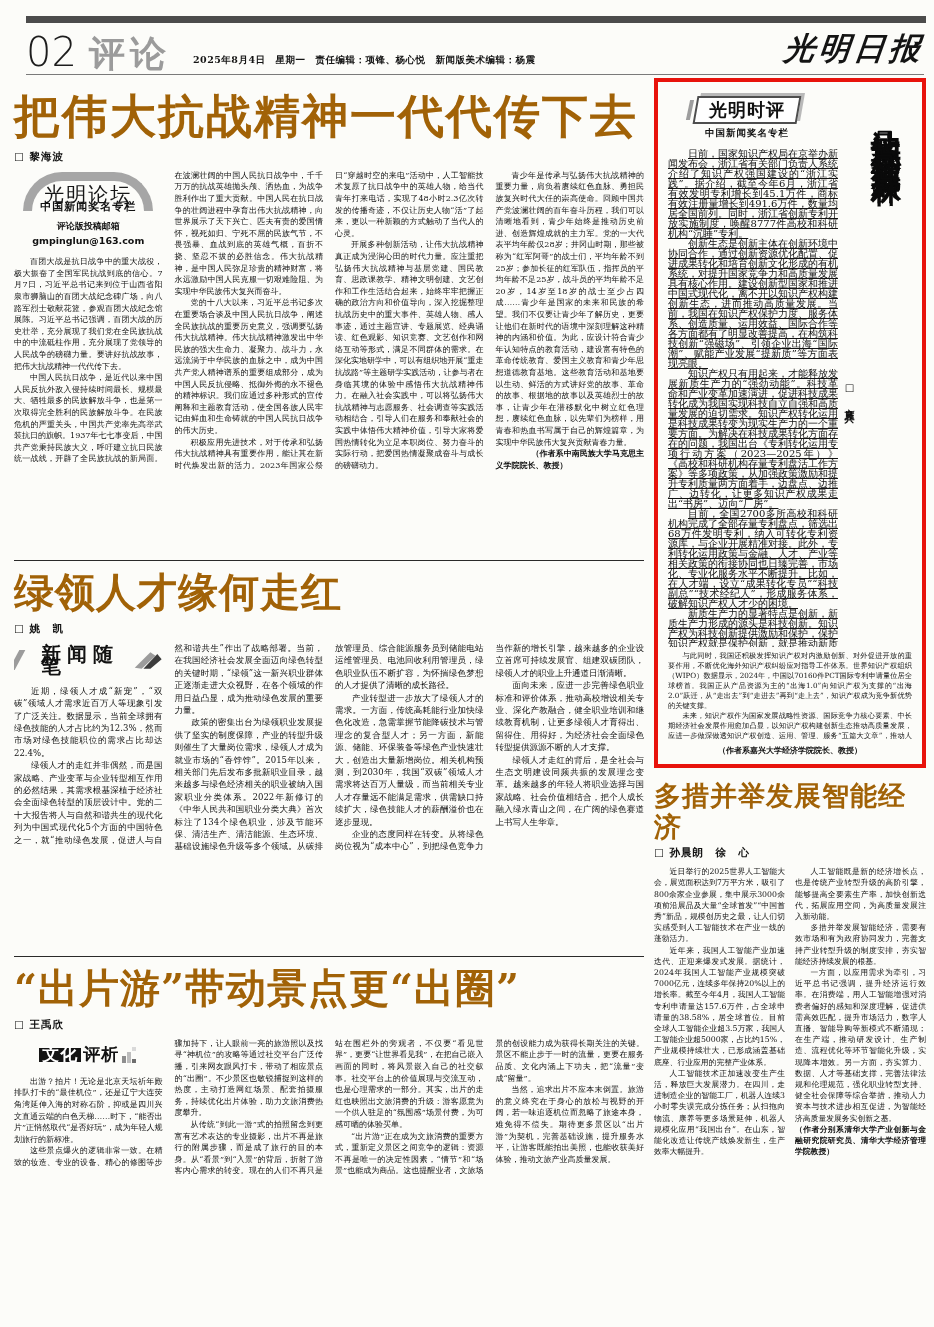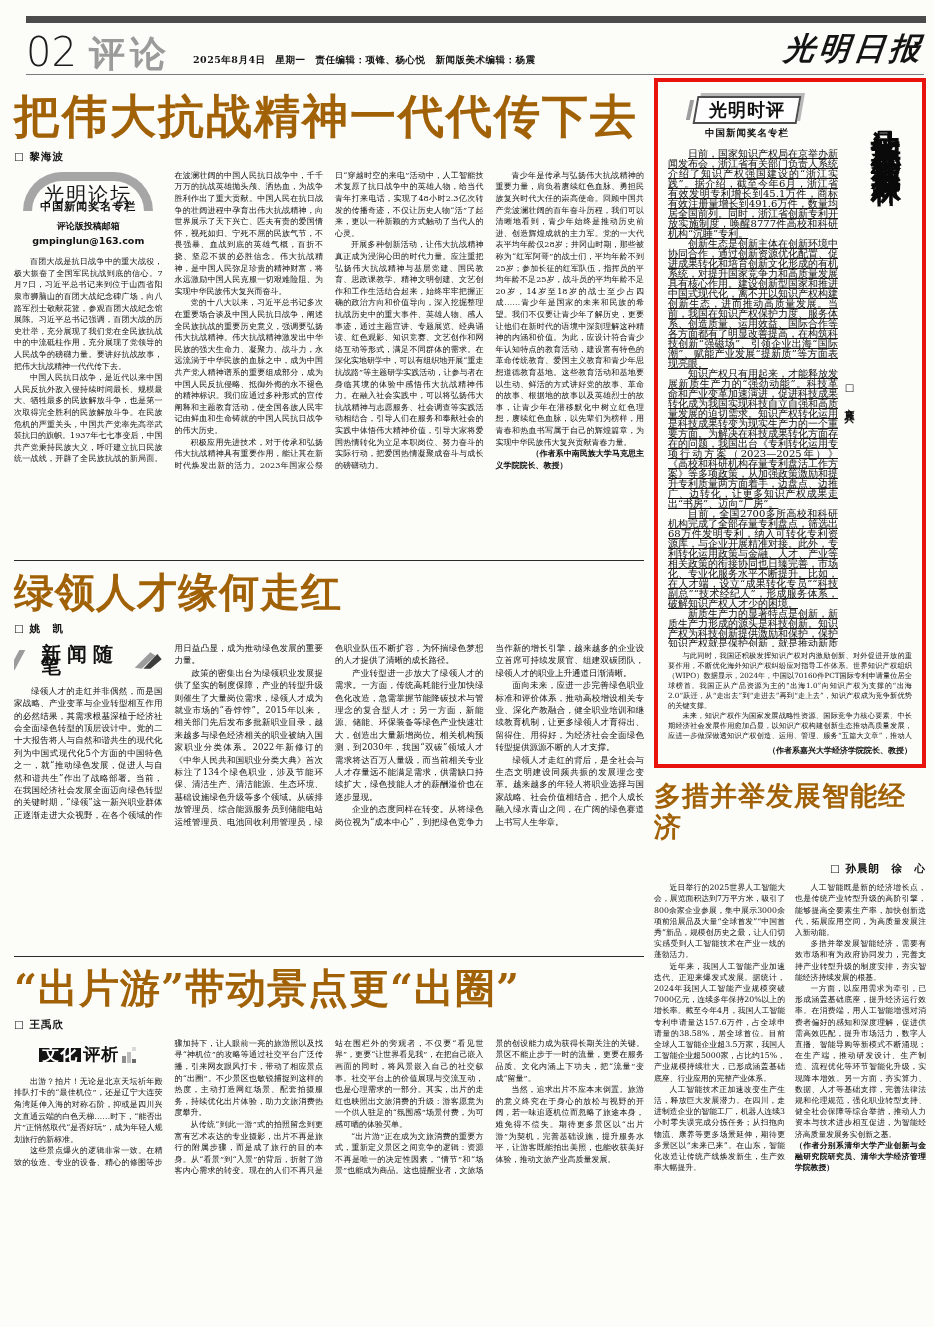--- a/index.html
+++ b/index.html
@@ -23,21 +23,21 @@
   .sep{border-top:1px solid #2a2a2a;margin:12px 0 4px;}
   
   .headline{font-weight:bold;color:#a16207;margin:8px 0 0;line-height:1.15;}
   .lead .headline{font-size:46px;letter-spacing:2px;}
   .mid .headline{font-size:40px;letter-spacing:1px;}
   .byline{font-size:10.5px;font-weight:bold;margin:7px 0 6px;letter-spacing:1px;}
   .body{text-align:justify;overflow:hidden;}
   .para{margin:0;text-indent:2em;}
   .attribution{font-weight:bold;margin:0;}
   .attribution.indent{text-indent:4.5em;}
-  .attribution.right{text-align:right;}
+  .attribution.right{text-align:center;}
   .lead .body{column-count:4;column-gap:12px;height:378px;font-size:8px;line-height:11.6px;margin-top:6px;}
   .lv .body{column-count:4;column-gap:12px;height:302px;font-size:8.5px;line-height:12.4px;margin-top:6px;}
   .cp .body{column-count:4;column-gap:12px;height:252px;font-size:8px;line-height:11.6px;margin-top:6px;}
   
   .forum-badge{break-inside:avoid;width:142px;margin:2px auto 10px;text-align:center;}
   .forum-arch{width:112px;height:30px;border:9px solid #a6a6a6;border-bottom:none;
               border-radius:120px 120px 0 0;margin:0 auto -22px;}
   .forum-title{position:relative;font-size:20px;font-weight:normal;letter-spacing:2px;color:#161616;}
   .forum-sub{font-size:11px;font-weight:bold;letter-spacing:1px;margin-top:1px;}
   .forum-mail-label{font-size:9px;font-weight:bold;margin-top:8px;}
@@ -69,21 +69,21 @@
   .v-area{flex:1;position:relative;}
   .v-title{position:absolute;top:16px;right:6px;height:552px;writing-mode:vertical-rl;
            font-size:30px;font-weight:bold;letter-spacing:3px;color:#0a0a0a;}
   .v-byline{position:absolute;top:292px;right:56px;writing-mode:vertical-rl;
             font-size:10px;font-weight:bold;letter-spacing:2px;}
   .wide-body{font-size:7.2px;line-height:10px;text-align:justify;height:90px;overflow:hidden;margin-top:4px;}
   .red-box .attribution{font-size:8px;margin-top:4px;}
   
   .smart{margin-top:12px;}
   .smart .headline{font-size:27px;letter-spacing:1px;margin:0;}
-  .smart .byline{margin:20px 0 6px;text-align:right;}
+  .smart .byline{margin:4px 0 6px;}
   .smart .body{column-count:2;column-gap:10px;height:452px;font-size:7.8px;line-height:11.2px;}
   .smart .attribution{font-size:7.8px;}
   .icon-svg{display:block;}
 </style>
 </head>
 <body>
 
 <div class="page">
 
   <div class="fold-bar"></div>
@@ -127,20 +127,21 @@
         <div class="byline">□ 姚　凯</div>
         <div class="body">
           <div class="suibi-badge">
             <span class="suibi-slash"></span>
             <span class="suibi-title">新闻随笔</span>
             <svg class="icon-svg" width="34" height="22" viewBox="0 0 34 22">
               <polygon points="2,20 20,2 26,6 10,21" fill="#9c9c9c"></polygon>
               <polygon points="12,21 28,4 33,10 20,21" fill="#3c3c3c"></polygon>
             </svg>
           </div>
+        <p class="para">近期，绿领人才成“新宠”，“双碳”领域人才需求近百万人等现象引发了广泛关注。数据显示，当前全球拥有绿色技能的人才占比约为12.3%，然而市场对绿色技能职位的需求占比却达22.4%。</p>
             <p class="para">绿领人才的走红并非偶然，而是国家战略、产业变革与企业转型相互作用的必然结果，其需求根基深植于经济社会全面绿色转型的顶层设计中。党的二十大报告将人与自然和谐共生的现代化列为中国式现代化5个方面的中国特色之一，就“推动绿色发展，促进人与自然和谐共生”作出了战略部署。当前，在我国经济社会发展全面迈向绿色转型的关键时期，“绿领”这一新兴职业群体正逐渐走进大众视野，在各个领域的作用日益凸显，成为推动绿色发展的重要力量。</p>
             <p class="para">政策的密集出台为绿领职业发展提供了坚实的制度保障，产业的转型升级则催生了大量岗位需求，绿领人才成为就业市场的“香饽饽”。2015年以来，相关部门先后发布多批新职业目录，越来越多与绿色经济相关的职业被纳入国家职业分类体系。2022年新修订的《中华人民共和国职业分类大典》首次标注了134个绿色职业，涉及节能环保、清洁生产、清洁能源、生态环境、基础设施绿色升级等多个领域。从碳排放管理员、综合能源服务员到储能电站运维管理员、电池回收利用管理员，绿色职业队伍不断扩容，为怀揣绿色梦想的人才提供了清晰的成长路径。</p>
             <p class="para">产业转型进一步放大了绿领人才的需求。一方面，传统高耗能行业加快绿色化改造，急需掌握节能降碳技术与管理念的复合型人才；另一方面，新能源、储能、环保装备等绿色产业快速壮大，创造出大量新增岗位。相关机构预测，到2030年，我国“双碳”领域人才需求将达百万人量级，而当前相关专业人才存量远不能满足需求，供需缺口持续扩大，绿色技能人才的薪酬溢价也在逐步显现。</p>
             <p class="para">企业的态度同样在转变。从将绿色岗位视为“成本中心”，到把绿色竞争力当作新的增长引擎，越来越多的企业设立首席可持续发展官、组建双碳团队，绿领人才的职业上升通道日渐清晰。</p>
             <p class="para">面向未来，应进一步完善绿色职业标准和评价体系，推动高校增设相关专业、深化产教融合，健全职业培训和继续教育机制，让更多绿领人才育得出、留得住、用得好，为经济社会全面绿色转型提供源源不断的人才支撑。</p>
             <p class="para">绿领人才走红的背后，是全社会与生态文明建设同频共振的发展理念变革。越来越多的年轻人将职业选择与国家战略、社会价值相结合，把个人成长融入绿水青山之间，在广阔的绿色赛道上书写人生华章。</p>
           </div>
       </article>
 
       <div class="sep"></div>
@@ -198,23 +199,23 @@
           </div>
         <p class="attribution right">（作者系嘉兴大学经济学院院长、教授）</p>
       </article>
 
       <article class="smart">
         <h2 class="headline">多措并举发展智能经济</h2>
         <div class="byline">□ 孙晨朗　徐　心</div>
         <div class="body">
           <p class="para">近日举行的2025世界人工智能大会，展览面积达到7万平方米，吸引了800余家企业参展，集中展示3000余项前沿展品及大量“全球首发”“中国首秀”新品，规模创历史之最，让人们切实感受到人工智能技术在产业一线的蓬勃活力。</p>
             <p class="para">近年来，我国人工智能产业加速迭代、正迎来爆发式发展。据统计，2024年我国人工智能产业规模突破7000亿元，连续多年保持20%以上的增长率。截至今年4月，我国人工智能专利申请量达157.6万件，占全球申请量的38.58%，居全球首位。目前全球人工智能企业超3.5万家，我国人工智能企业超5000家，占比约15%，产业规模持续壮大，已形成涵盖基础底座、行业应用的完整产业体系。</p>
-            <p class="para">人工智能技术正加速改变生产生活，释放巨大发展潜力。在四川，走进制造企业的智能工厂，机器人连续3小时零失误完成分拣任务；从扫拖向物流、康养等更多场景延伸，期待更多景区以“未来已来”。在山东，智能化改造让传统产线焕发新生，生产效率大幅提升。</p>
+            <p class="para">人工智能技术正加速改变生产生活，释放巨大发展潜力。在四川，走进制造企业的智能工厂，机器人连续3小时零失误完成分拣任务；从扫拖向物流、康养等更多场景延伸，机器人规模化应用“我国出台”。在山东，智能化改造让传统产线焕发新生，生产效率大幅提升。</p>
             <p class="para">人工智能既是新的经济增长点，也是传统产业转型升级的高阶引擎，能够提高全要素生产率，加快创新迭代，拓展应用空间，为高质量发展注入新动能。</p>
             <p class="para">多措并举发展智能经济，需要有效市场和有为政府协同发力，完善支持产业转型升级的制度安排，夯实智能经济持续发展的根基。</p>
-            <p class="para">一方面，以应用需求为牵引，已形成涵盖基础底座，提升经济运行效率。在消费端，用人工智能增强对消费者偏好的感知和深度理解，促进供需高效匹配，提升市场活力，数字人直播、智能导购等新模式不断涌现；在生产端，推动研发设计、生产制造、流程优化等环节智能化升级，实现降本增效。另一方面，夯实算力、数据、人才等基础支撑，完善法律法规和伦理规范，强化职业转型支持、健全社会保障等综合举措，推动人力资本与技术进步相互促进，为智能经济高质量发展务实创新之基。</p>
+            <p class="para">一方面，以应用需求为牵引，习近平总书记强调，提升经济运行效率。在消费端，用人工智能增强对消费者偏好的感知和深度理解，促进供需高效匹配，提升市场活力，数字人直播、智能导购等新模式不断涌现；在生产端，推动研发设计、生产制造、流程优化等环节智能化升级，实现降本增效。另一方面，夯实算力、数据、人才等基础支撑，完善法律法规和伦理规范，强化职业转型支持、健全社会保障等综合举措，推动人力资本与技术进步相互促进，为智能经济高质量发展务实创新之基。</p>
             <p class="attribution">（作者分别系清华大学产业创新与金融研究院研究员、清华大学经济管理学院教授）</p>
         </div>
       </article>
 
     </section>
   </div>
 </div>
 
 </body></html>

